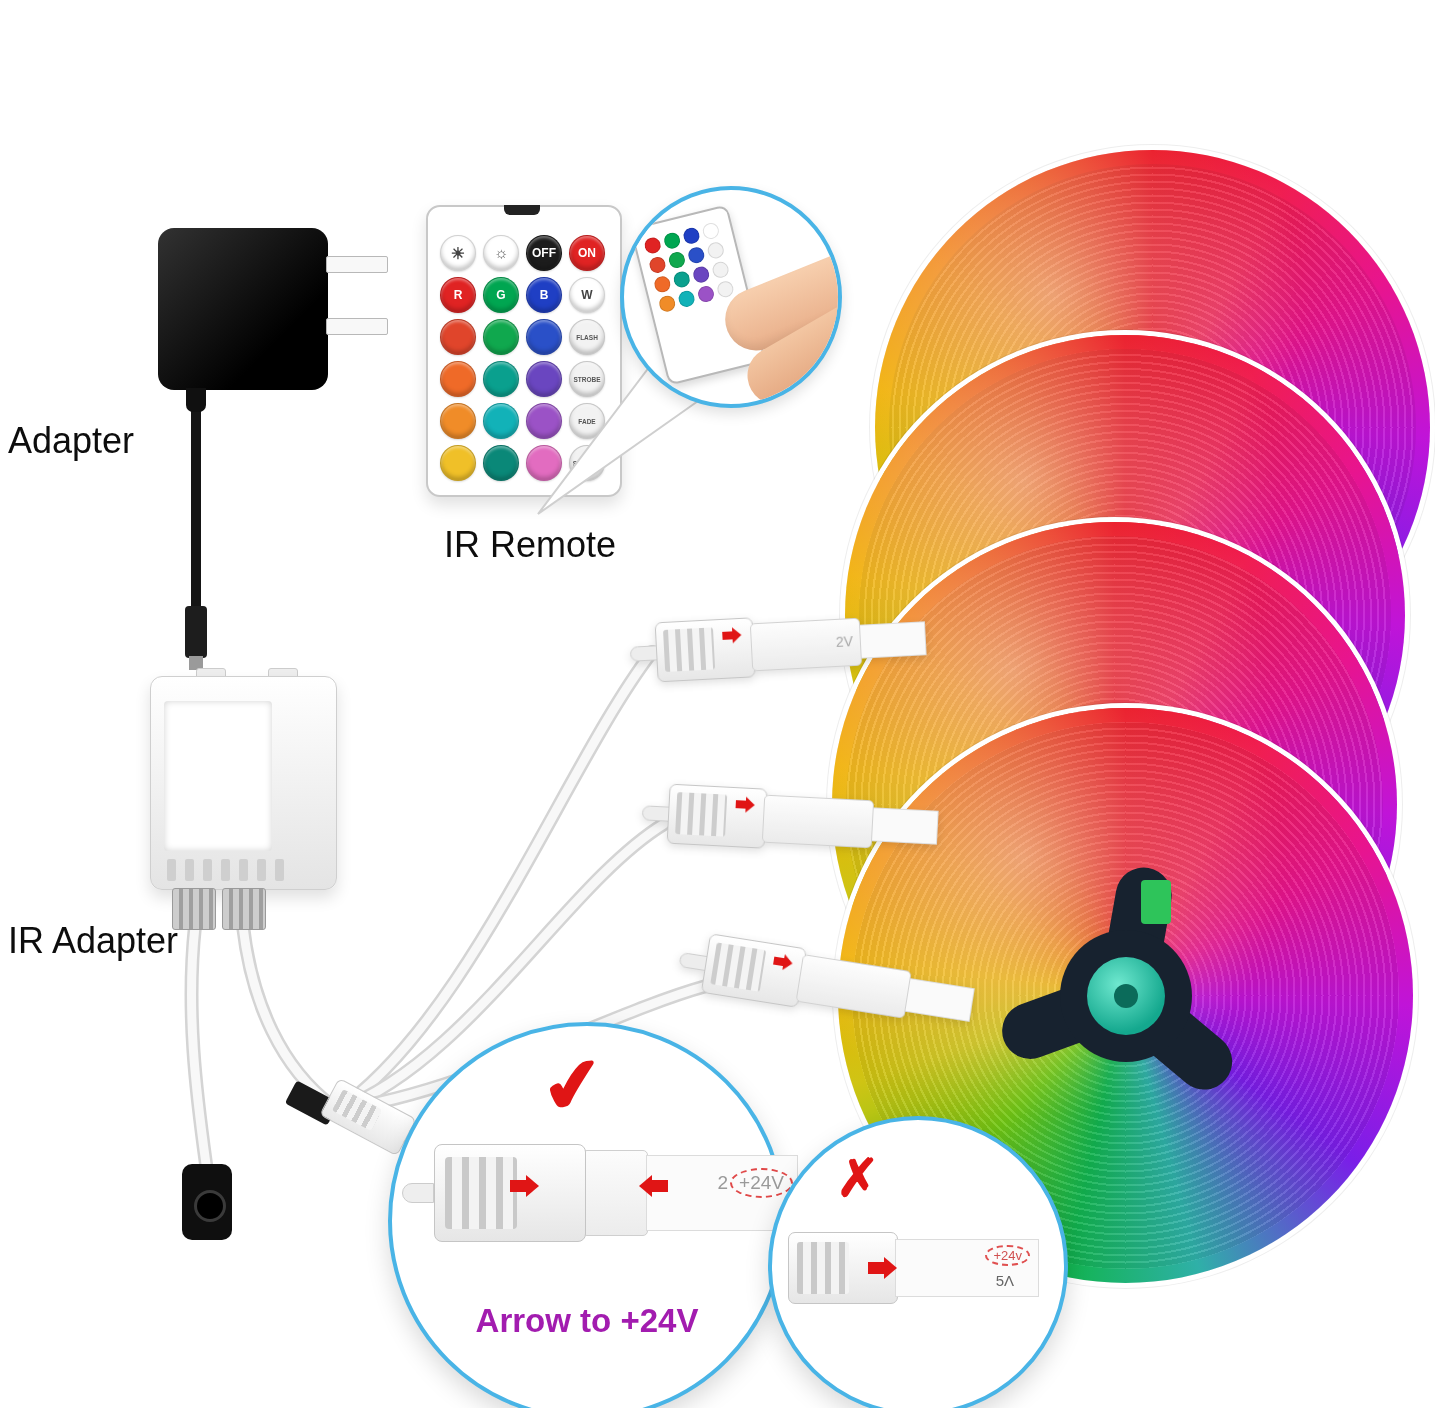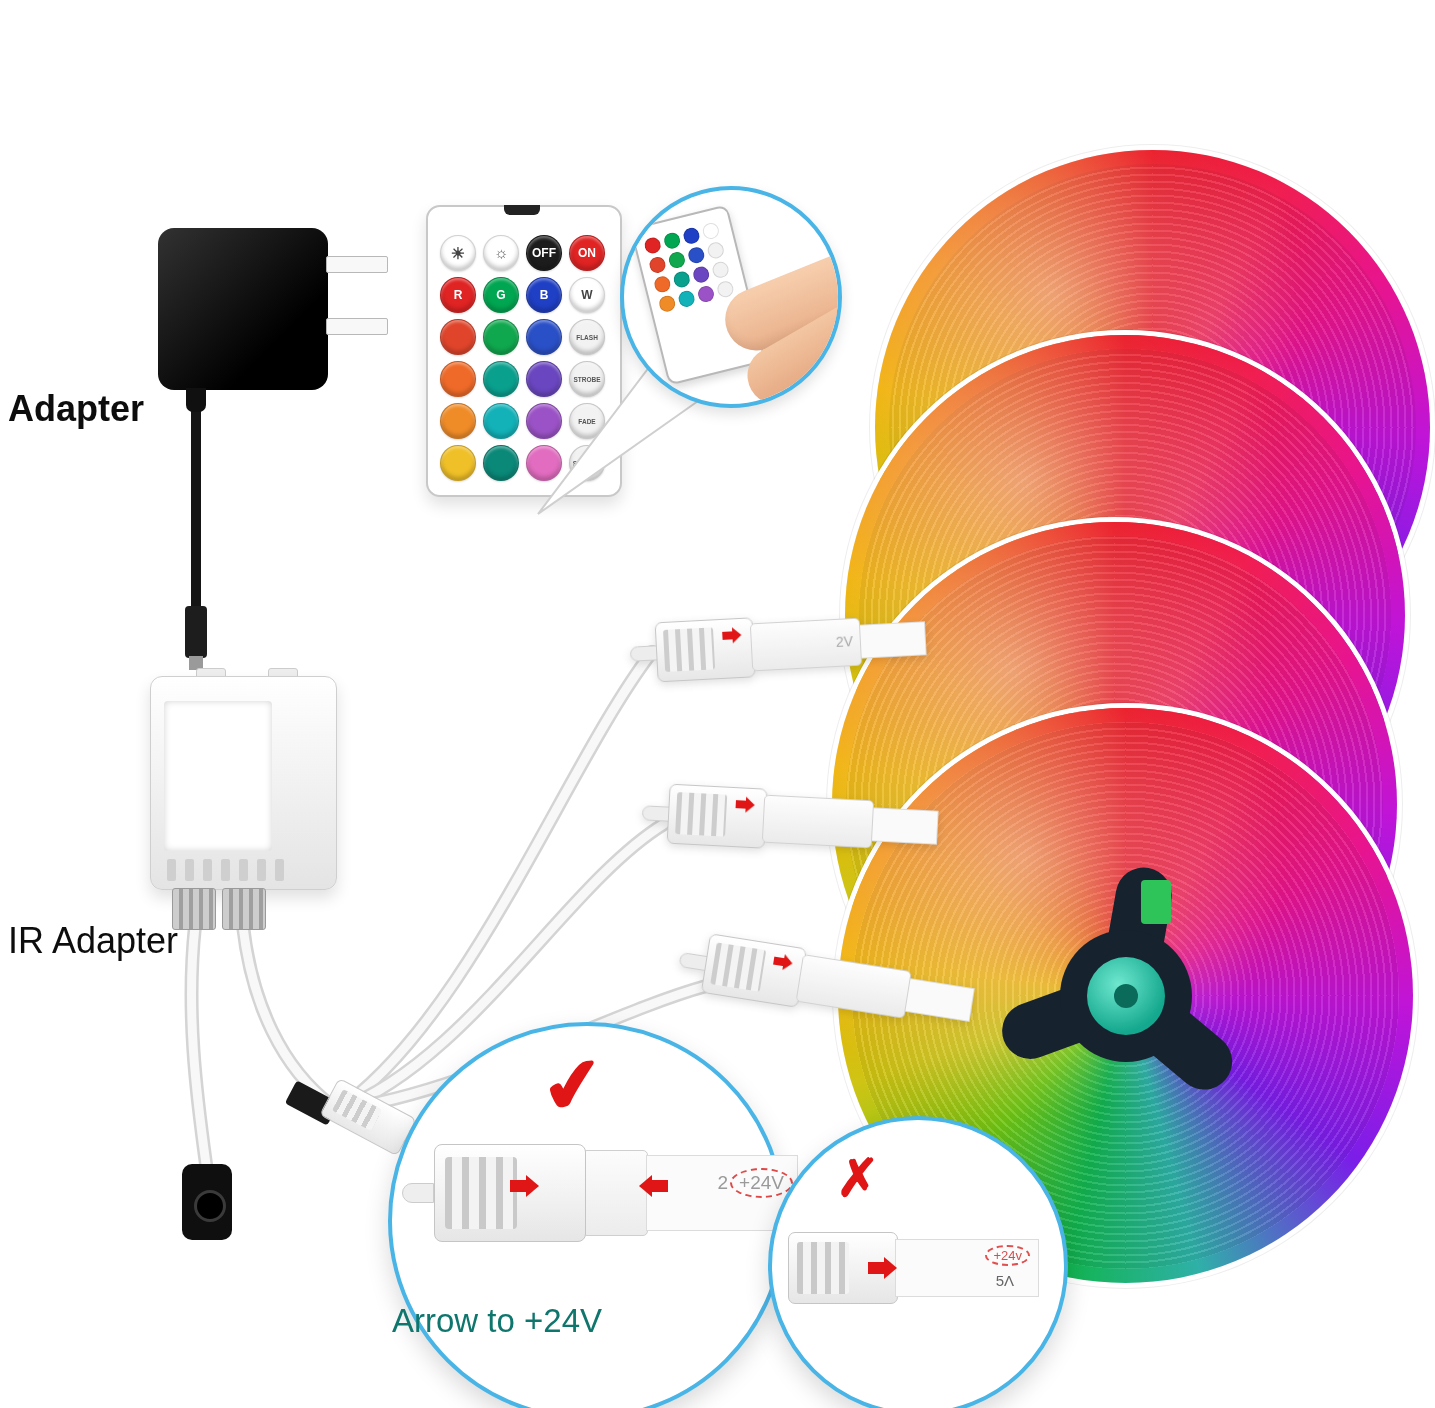--- a/index.html
+++ b/index.html
@@ -11,21 +11,21 @@
          font-family:"Liberation Sans",sans-serif;color:#111;}
 
   
   .cable-layer{position:absolute;left:0;top:0;z-index:1;pointer-events:none;}
   .tail-layer{position:absolute;left:0;top:0;z-index:3;pointer-events:none;}
 
   
   .title{position:absolute;top:0;left:0;right:0;text-align:center;font-size:84px;
          letter-spacing:-1px;color:#000;z-index:3;}
   .lbl{position:absolute;font-size:36px;color:#0d0d0d;z-index:3;}
-  .lbl-adapter{left:8px;top:388px;font-weight:bold;}
+  .lbl-adapter{left:8px;top:420px;}
   .lbl-remote{left:432px;top:524px;width:196px;text-align:center;}
   .lbl-receiver{left:8px;top:920px;}
 
   
   .reel{position:absolute;border-radius:50%;z-index:2;
         box-shadow:0 0 0 5px #fff,0 0 0 6px rgba(0,0,0,.07);}
   .reel::before{content:"";position:absolute;inset:14px;border-radius:50%;
         background:repeating-radial-gradient(circle at 50% 50%,
           rgba(255,255,255,.10) 0 2px, rgba(0,0,0,.06) 2px 7px);}
   .reel::after{content:"";position:absolute;inset:0;border-radius:50%;
@@ -152,22 +152,22 @@
   .bc-male{position:relative;width:150px;height:96px;background:linear-gradient(#fff,#e6e6e6);
         border:1px solid #c5c5c5;border-radius:8px;}
   .bc-ridges{position:absolute;left:10px;top:12px;width:72px;height:72px;
         background:repeating-linear-gradient(90deg,#c9c9c9 0 7px,#f3f3f3 7px 17px);border-radius:4px;}
   .bc-mid{width:64px;height:84px;background:linear-gradient(#fcfcfc,#ececec);border:1px solid #cfcfcf;
         border-radius:5px;margin-left:-4px;}
   .bc-strip{position:relative;width:150px;height:74px;background:#fbfbfb;border:1px solid #dcdcdc;margin-left:-2px;}
   .bc-tagwrap{position:absolute;right:4px;top:12px;font-size:19px;color:#9a9a9a;display:flex;
         align-items:center;gap:2px;}
   .tag-oval{border:2px dashed #e04848;border-radius:50%;padding:2px 7px;color:#9a9a9a;}
-  .callout-label{position:absolute;left:0;right:0;top:276px;text-align:left;font-size:33px;
-        font-weight:normal;color:#0f766e;}
+  .callout-label{position:absolute;left:0;right:0;top:276px;text-align:center;font-size:33px;
+        font-weight:bold;color:#a21caf;}
 
   .wc{position:absolute;left:16px;top:112px;display:flex;align-items:center;}
   .wc-male{position:relative;width:108px;height:70px;background:linear-gradient(#fff,#e6e6e6);
         border:1px solid #c5c5c5;border-radius:7px;}
   .wc-ridges{position:absolute;left:8px;top:9px;width:52px;height:52px;
         background:repeating-linear-gradient(90deg,#c9c9c9 0 6px,#f3f3f3 6px 14px);border-radius:3px;}
   .wc-strip{position:relative;width:142px;height:56px;background:#fbfbfb;border:1px solid #dcdcdc;margin-left:-3px;}
   .wc-tag{position:absolute;right:8px;top:5px;font-size:13px;color:#d05050;border:2px dashed #e05050;
         border-radius:50%;padding:1px 6px;}
   .wc-flip{position:absolute;right:24px;top:32px;font-size:15px;color:#666;}
@@ -267,20 +267,21 @@
         <div class="rbtn" data-kind="color" style="background: rgb(240, 140, 40); color: rgb(34, 34, 34);"></div>
         <div class="rbtn" data-kind="color" style="background: rgb(18, 178, 184); color: rgb(34, 34, 34);"></div>
         <div class="rbtn" data-kind="color" style="background: rgb(155, 82, 198); color: rgb(34, 34, 34);"></div>
         <div class="rbtn" data-kind="mode" style="background: rgb(242, 242, 242); color: rgb(85, 85, 85);">FADE</div>
         <div class="rbtn" data-kind="color" style="background: rgb(240, 192, 40); color: rgb(34, 34, 34);"></div>
         <div class="rbtn" data-kind="color" style="background: rgb(10, 136, 120); color: rgb(34, 34, 34);"></div>
         <div class="rbtn" data-kind="color" style="background: rgb(226, 108, 192); color: rgb(34, 34, 34);"></div>
         <div class="rbtn" data-kind="mode" style="background: rgb(242, 242, 242); color: rgb(85, 85, 85);">SMOOTH</div>
       </div>
   </div>
+  <div class="lbl lbl-remote">IR Remote</div>
 
   <svg class="tail-layer" width="1435" height="1408" viewBox="0 0 1435 1408">
     <polygon points="650,366 708,394 538,514" fill="#ffffff" stroke="#cfcfcf" stroke-width="2"></polygon>
   </svg>
 
   <div class="zoom">
     <div class="mini-remote">
       <div class="mini-grid">
           <span style="background: rgb(224, 35, 35);"></span>
           <span style="background: rgb(0, 166, 81);"></span>

